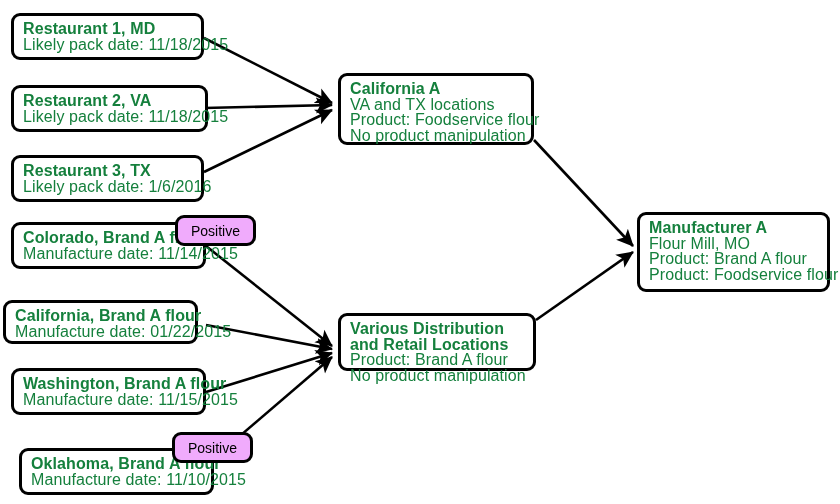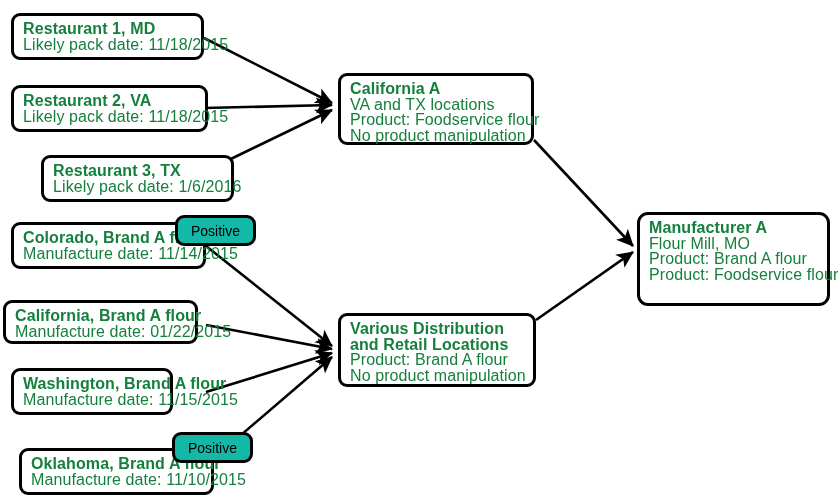--- a/index.html
+++ b/index.html
@@ -46,21 +46,21 @@
     font-weight: bold;
   }
   .node .line.italic {
   }
   .node .line.wrap {
     white-space: normal;
   }
   .badge {
     position: absolute;
     box-sizing: border-box;
-    background: #14b8a6;
+    background: #f0abfc;
     border: 3px solid #000000;
     border-radius: 9px;
     display: flex;
     align-items: center;
     justify-content: center;
     z-index: 9;
   }
   .badge span {
     font-size: 14px;
     color: #000000;
@@ -97,59 +97,59 @@
   <div class="node" style="left:11px; top:13px; width:193px; height:47px;">
     <span class="line bold">Restaurant 1, MD</span>
     <span class="line">Likely pack date: 11/18/2015</span>
   </div>
 
   <div class="node" style="left:11px; top:85px; width:197px; height:47px;">
     <span class="line bold">Restaurant 2, VA</span>
     <span class="line">Likely pack date: 11/18/2015</span>
   </div>
 
-  <div class="node" style="left:11px; top:155px; width:193px; height:47px;margin-left:30px;">
+  <div class="node" style="left:11px; top:155px; width:193px; height:47px;">
     <span class="line bold">Restaurant 3, TX</span>
     <span class="line">Likely pack date: 1/6/2016</span>
   </div>
 
   <div class="node" style="left:11px; top:222px; width:195px; height:47px;">
     <span class="line bold">Colorado, Brand A flour</span>
     <span class="line">Manufacture date: 11/14/2015</span>
   </div>
 
   <div class="node" style="left:3px; top:300px; width:195px; height:44px;">
     <span class="line bold">California, Brand A flour</span>
     <span class="line">Manufacture date: 01/22/2015</span>
   </div>
 
-  <div class="node" style="left:11px; top:368px; width:162px; height:47px;text-align:center;">
+  <div class="node" style="left:11px; top:368px; width:195px; height:47px;text-align:center;">
     <span class="line bold">Washington, Brand A flour</span>
     <span class="line">Manufacture date: 11/15/2015</span>
   </div>
 
   <div class="node" style="left:11px; top:448px; width:195px; height:47px;margin-left:8px;">
     <span class="line bold">Oklahoma, Brand A flour</span>
     <span class="line">Manufacture date: 11/10/2015</span>
   </div>
 
   <div class="node" style="left:338px; top:73px; width:196px; height:72px;">
     <span class="line bold">California A</span>
     <span class="line">VA and TX locations</span>
     <span class="line">Product: Foodservice flour</span>
     <span class="line italic">No product manipulation</span>
   </div>
 
-  <div class="node" style="left:338px; top:313px; width:198px; height:74px;">
+  <div class="node" style="left:338px; top:313px; width:198px; height:58px;">
     <span class="line bold wrap">Various Distribution and Retail Locations</span>
     <span class="line">Product: Brand A flour</span>
     <span class="line italic">No product manipulation</span>
   </div>
 
-  <div class="node" style="left:637px; top:212px; width:193px; height:94px;border-radius:11px;">
+  <div class="node" style="left:637px; top:212px; width:193px; height:80px;">
     <span class="line bold">Manufacturer A</span>
     <span class="line">Flour Mill, MO</span>
     <span class="line">Product: Brand A flour</span>
     <span class="line">Product: Foodservice flour</span>
   </div>
 
   <div class="badge" style="left:175px; top:215px; width:81px; height:31px;">
     <span>Positive</span>
   </div>
 

